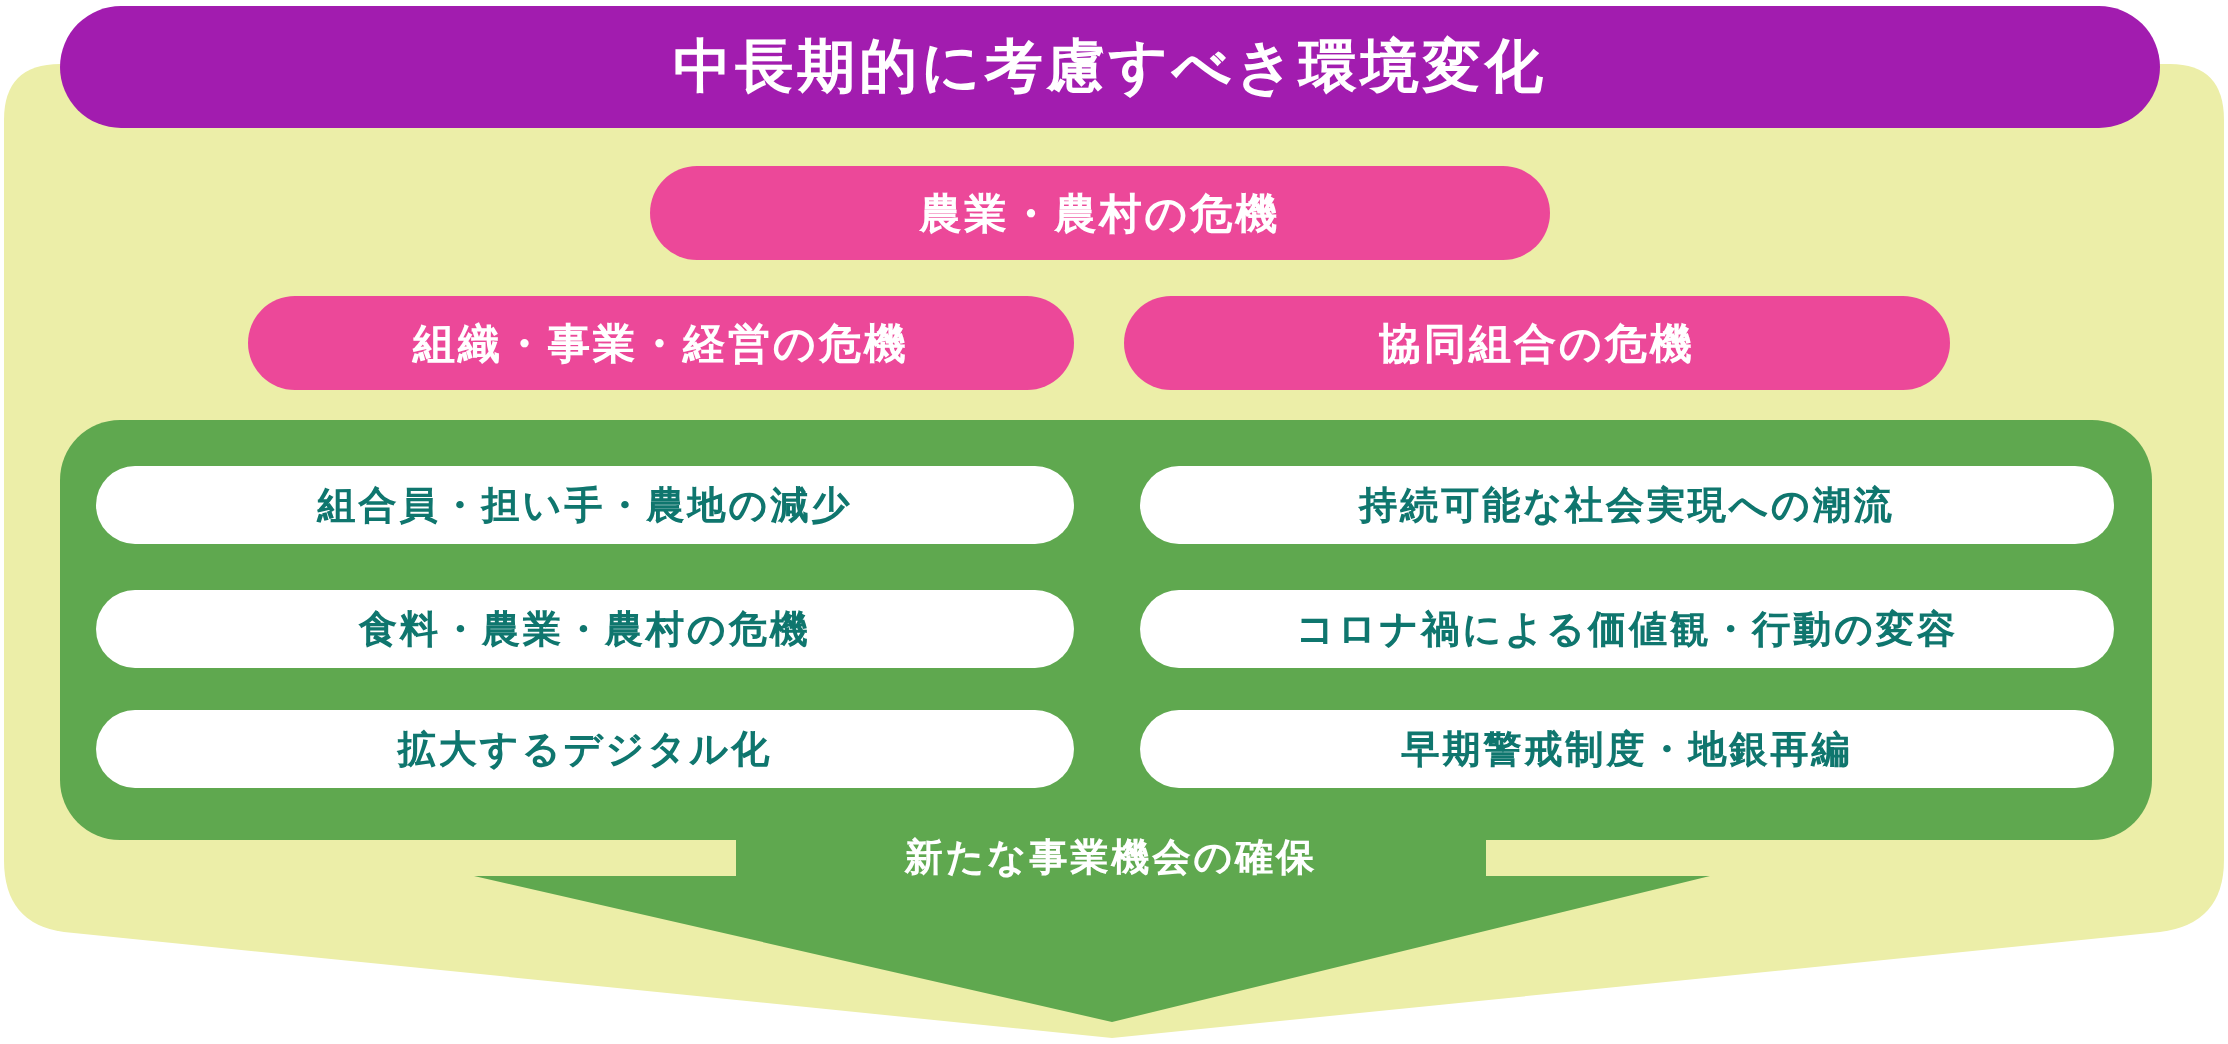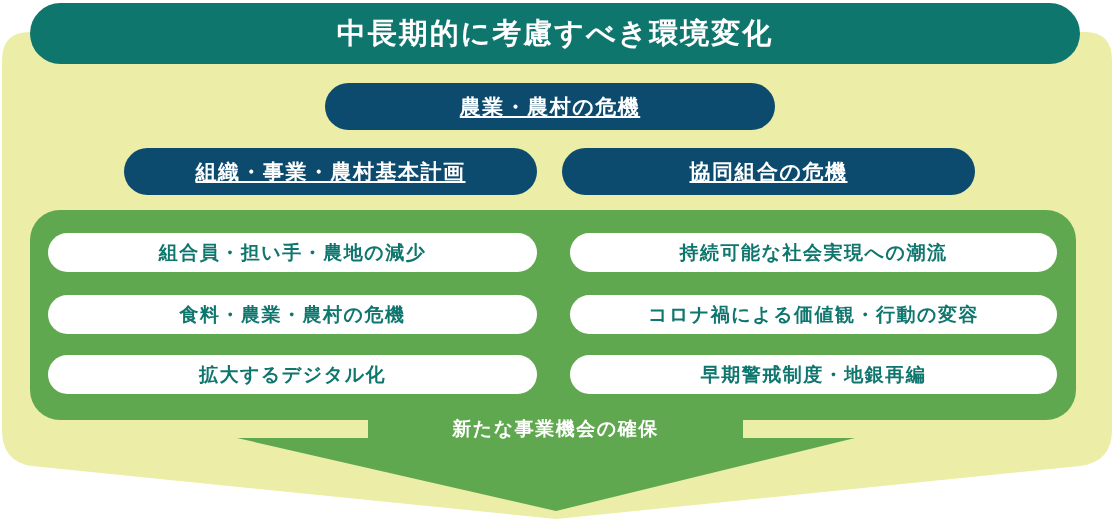--- a/index.html
+++ b/index.html
@@ -1,23 +1,23 @@
 <!DOCTYPE html>
 <html><head>
   <meta charset="utf-8">
   <style>
     html, body { margin: 0; padding: 0; background: #ffffff; }
     body { width: 1114px; height: 522px; position: relative; overflow: hidden;
            font-family: "DejaVu Sans", "Liberation Sans", sans-serif; }
     svg.bg { position: absolute; left: 0; top: 0; }
     .pill { position: absolute; display: flex; align-items: center; justify-content: center;
             border-radius: 999px; font-weight: bold; white-space: nowrap; box-sizing: border-box; }
-    .title-pill { left: 30px; top: 3px; width: 1050px; height: 61px; background: #0f766e;
+    .title-pill { left: 30px; top: 3px; width: 1050px; height: 61px; background: #a21caf;
                   color: #ffffff; font-size: 29px; letter-spacing: 2px; }
-    .cat-pill { background: #0c4a6e; color: #ffffff; font-size: 21px; letter-spacing: 1.5px; text-decoration: underline; }
+    .cat-pill { background: #ec4899; color: #ffffff; font-size: 21px; letter-spacing: 1.5px; }
     .item-pill { background: #ffffff; color: #0f766e; font-size: 19px; letter-spacing: 1.5px; }
     .panel { position: absolute; left: 30px; top: 210px; width: 1046px; height: 210px;
              background: #5FA84F; border-radius: 30px; }
     .arrow-label { position: absolute; left: 368px; top: 416px; width: 375px; text-align: center;
                    color: #ffffff; font-weight: bold; font-size: 19px; letter-spacing: 1.5px; }
   </style>
 </head>
 <body>
 
 <svg class="bg" width="1114" height="522" viewBox="0 0 1114 522">
@@ -25,21 +25,21 @@
 </svg>
 
 <div class="pill title-pill">
   <span>中長期的に考慮すべき環境変化</span>
 </div>
 
 <div class="pill cat-pill" style="left:325px; top:83px; width:450px; height:47px;">
   <span>農業・農村の危機</span>
 </div>
 <div class="pill cat-pill" style="left:124px; top:148px; width:413px; height:47px;">
-  <span>組織・事業・農村基本計画</span>
+  <span>組織・事業・経営の危機</span>
 </div>
 <div class="pill cat-pill" style="left:562px; top:148px; width:413px; height:47px;">
   <span>協同組合の危機</span>
 </div>
 
 <div class="panel"></div>
 
 <svg class="bg" width="1114" height="522" viewBox="0 0 1114 522">
   <path d="M 368 418 L 743 418 L 743 438 L 855 438 L 556 511 L 237 438 L 368 438 Z" fill="#5FA84F"></path>
 </svg>

